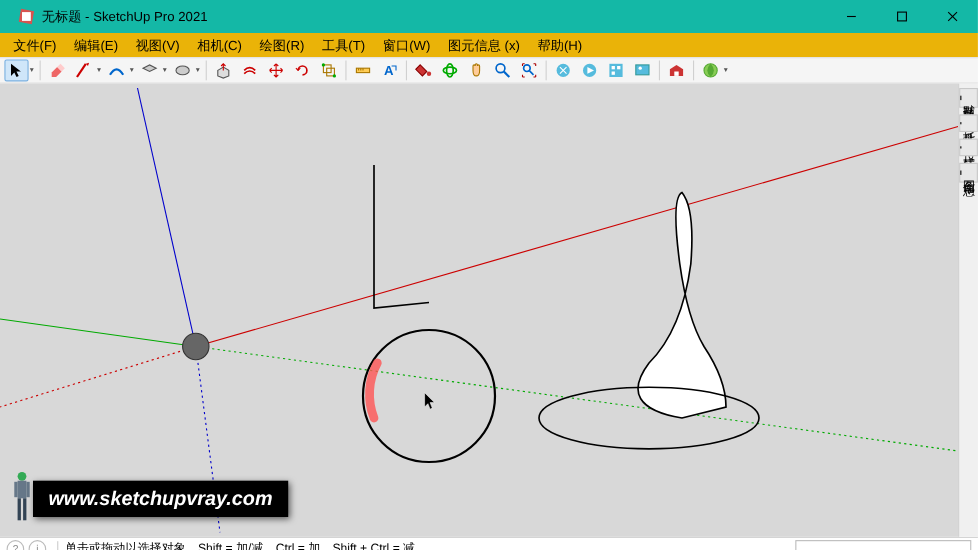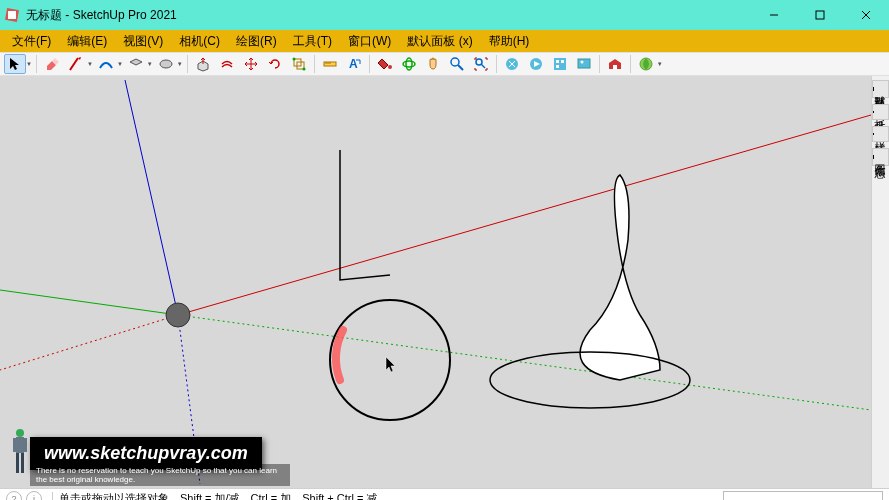--- a/index.html
+++ b/index.html
@@ -1,17 +1,17 @@
 <!DOCTYPE html>
 <html><head>
 <meta charset="utf-8">
 <style>
   * { box-sizing: border-box; margin: 0; padding: 0; font-family: "Segoe UI", Tahoma, sans-serif; }
   html, body { width: 889px; height: 500px; overflow: hidden; background: #fff; }
-  .titlebar { height: 30px; display: flex; align-items: center; padding: 0 0 0 4px; background: #5eead4; }
+  .titlebar { height: 30px; display: flex; align-items: center; padding: 0 0 0 16px; background: #14b8a6; }
   .titlebar .app-icon { width: 16px; height: 16px; margin-right: 6px; }
   .titlebar .title { font-size: 12px; color: #000; flex: 1; }
   .titlebar .win-btn { width: 46px; height: 30px; display: flex; align-items: center; justify-content: center; font-size: 10px; cursor: default; }
   .menubar { height: 22px; display: flex; align-items: center; padding: 0 4px; background: #eab308; font-size: 12px; }
   .menubar .menu-item { padding: 2px 8px; cursor: default; }
   .toolbar { height: 24px; display: flex; align-items: center; padding: 2px 4px; border-top: 1px solid #e0e0e0; border-bottom: 1px solid #e0e0e0; background: #f5f5f5; gap: 2px; }
   .toolbar .tool { width: 22px; height: 20px; display: flex; align-items: center; justify-content: center; border: 1px solid transparent; border-radius: 2px; cursor: default; }
   .toolbar .tool.active { border-color: #7ab0e0; background: #cfe6f9; }
   .toolbar .sep { width: 1px; height: 18px; background: #d0d0d0; margin: 0 2px; }
   .toolbar svg { width: 16px; height: 16px; }
@@ -59,21 +59,21 @@
 </div>
 
 <div class="menubar">
   <div class="menu-item">文件(F)</div>
   <div class="menu-item">编辑(E)</div>
   <div class="menu-item">视图(V)</div>
   <div class="menu-item">相机(C)</div>
   <div class="menu-item">绘图(R)</div>
   <div class="menu-item">工具(T)</div>
   <div class="menu-item">窗口(W)</div>
-  <div class="menu-item">默认面板 (x)</div>
+  <div class="menu-item">图元信息 (x)</div>
   <div class="menu-item">帮助(H)</div>
 </div>
 
 <div class="toolbar">
   <div class="tool active">
       <svg viewBox="0 0 16 16">
         <path d="M3 2 L3 13 L6 10 L8 14 L10 13 L8 9 L12 9 Z" fill="#000"></path>
       </svg>
     </div>
   <span class="drop-arrow">▼</span>
@@ -259,21 +259,20 @@
       <circle cx="12" cy="6" r="4" fill="#3a5"></circle>
       <rect x="8" y="10" width="8" height="16" fill="#678"></rect>
       <rect x="8" y="26" width="3" height="20" fill="#345"></rect>
       <rect x="13" y="26" width="3" height="20" fill="#345"></rect>
       <rect x="5" y="11" width="3" height="14" fill="#678"></rect>
       <rect x="16" y="11" width="3" height="14" fill="#678"></rect>
     </svg>
 
     
     <div class="watermark">www.sketchupvray.com</div>
-    <div class="watermark-sub">There is no reservation to teach you SketchUp so that you can learn the best original knowledge.</div>
 
     
     <svg class="cursor-arrow" style="left:385px; top:280px;" viewBox="0 0 12 18">
       <path d="M1 1 L1 14 L4 11 L6 16 L8 15 L6 10 L10 10 Z" fill="#000" stroke="#fff" stroke-width="0.5"></path>
     </svg>
   </div>
 
   <div class="right-trays">
     <div class="tray-tab">默认面板</div>
     <div class="tray-tab">托盘</div>

